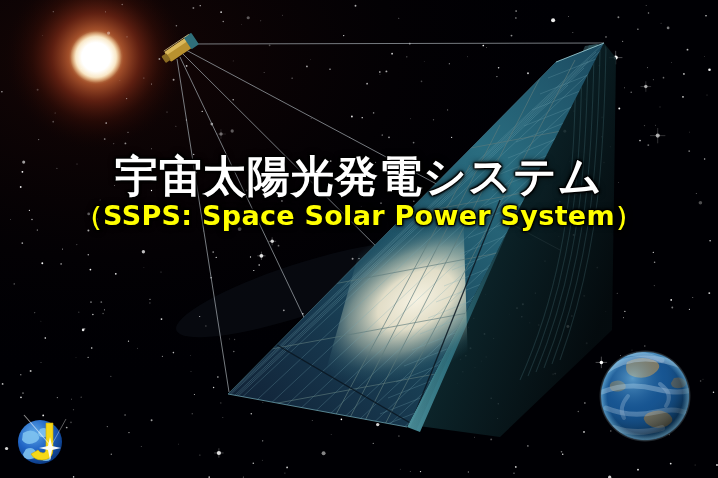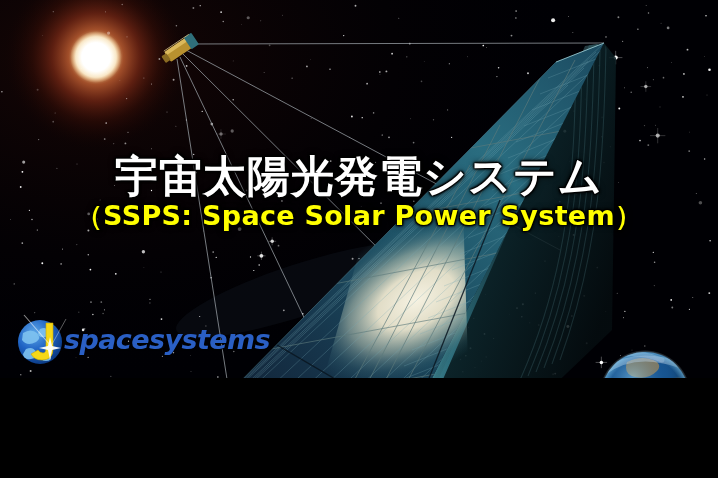--- a/index.html
+++ b/index.html
@@ -4,21 +4,21 @@
 <title>SSPS</title>
 <style>
   html,body{margin:0;padding:0;background:#000;}
   body{
     font-family:"Liberation Sans","DejaVu Sans",sans-serif;
     -webkit-font-smoothing:antialiased;
   }
   #slide{
     position:relative;
     width:718px;
-    height:378px;
+    height:478px;
     overflow:hidden;
     background:#000005;
     text-decoration:underline;
   }
   .layer{position:absolute;inset:0;}
   svg.layer{display:block;}
 
   
   #title-block{
     position:absolute;
@@ -745,16 +745,15 @@
 
         <path d="M43,14 L43,40 q0,11 -11,11 q-8,0 -11,-6 l7,-4 q2,3 5,3 q3,0 3,-5 L36,14z" fill="#f5d817" stroke="#caa800" stroke-width="0.6"></path>
 
         <g>
           <path d="M40,28 L42,37 L51,39 L42,41 L40,51 L38,41 L29,39 L38,37z" fill="#ffffff" opacity=".95"></path>
           <path d="M14,6 L41,37" stroke="#ffffff" stroke-width="1.1" opacity=".55" fill="none"></path>
           <path d="M56,10 L41,37" stroke="#ffffff" stroke-width="0.9" opacity=".4" fill="none"></path>
         </g>
       </svg>
     </div>
-    <span id="logo-word">spacesystems</span>
   </div>
 
 </div>
 
 </body></html>

